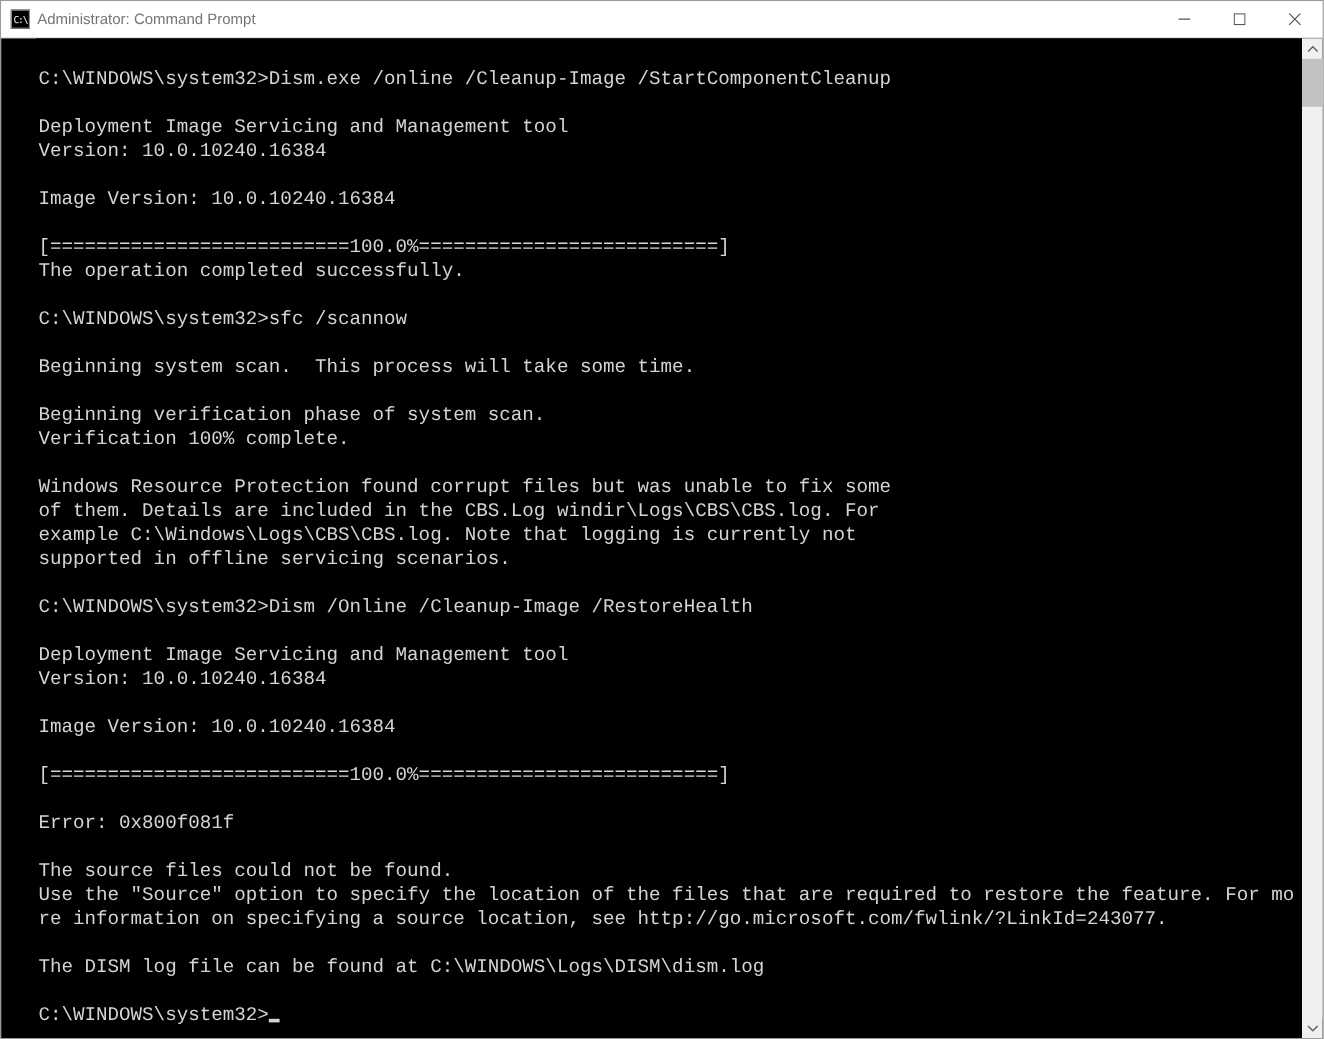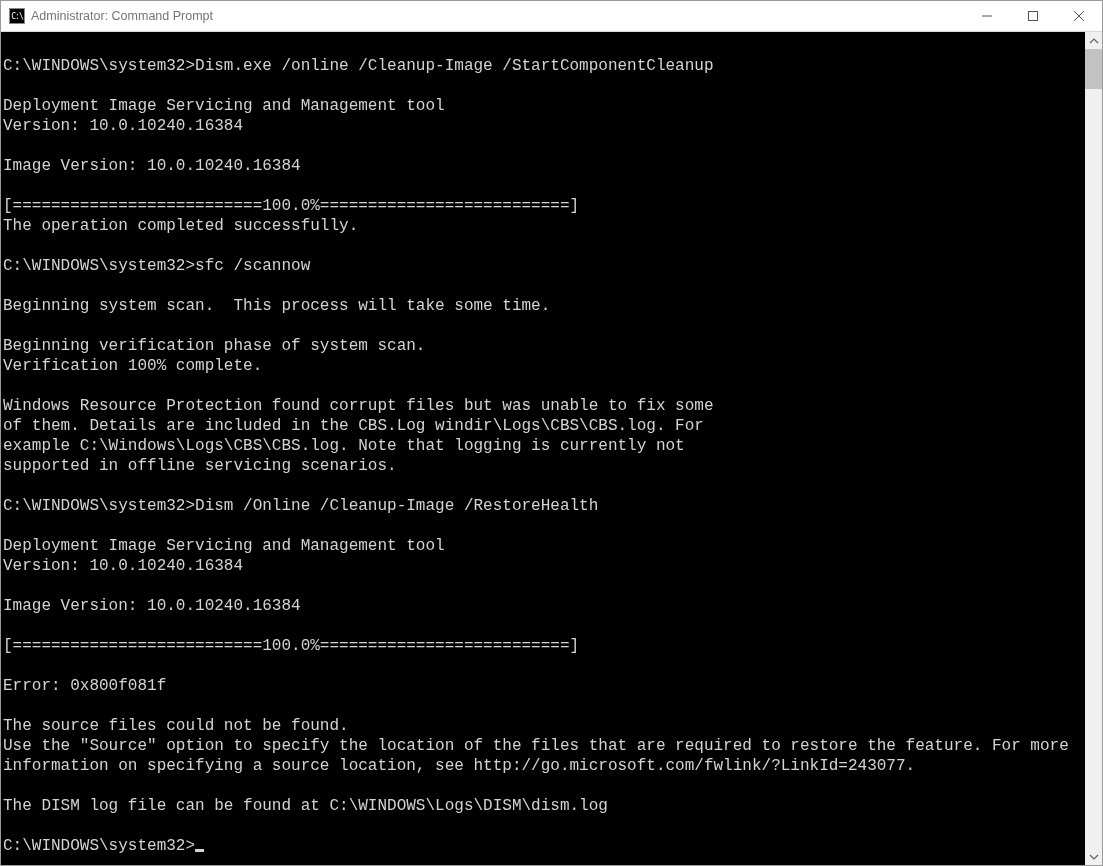--- a/index.html
+++ b/index.html
@@ -72,20 +72,21 @@
     flex: 1;
     background: #000;
     color: #d4d4d4;
     font-family: Consolas, "Courier New", monospace;
     font-size: 16px;
     line-height: 20px;
     padding: 4px 2px 18px 2px;
     white-space: pre-wrap;
     word-break: break-all;
     overflow: hidden;
+    margin-left: 29px;
   }
   .terminal .line {
     min-height: 20px;
   }
   .cursor {
     display: inline-block;
     width: 9px;
     height: 3px;
     background: #d4d4d4;
     vertical-align: baseline;

